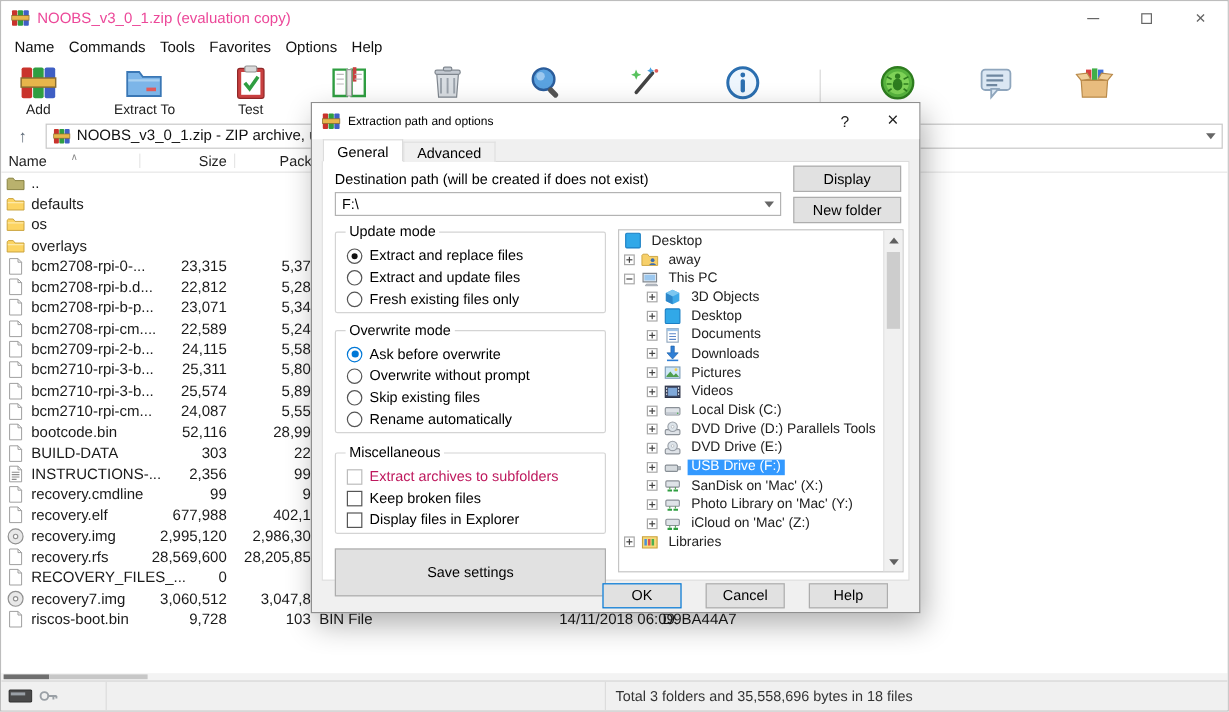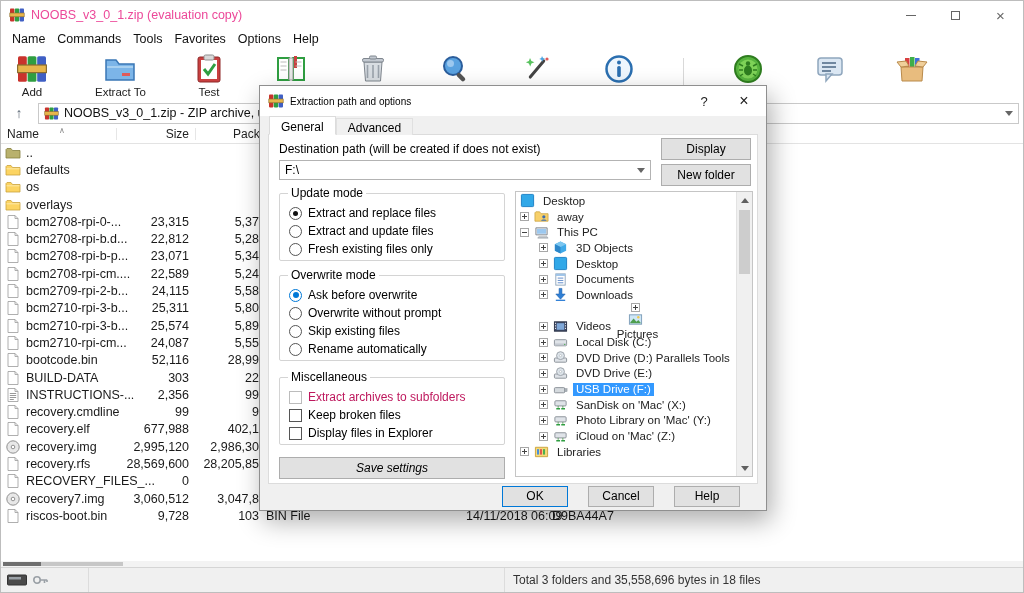--- a/index.html
+++ b/index.html
@@ -95,21 +95,21 @@
   .g-misc { top:242px; height:68px; }
   .opt-row { display:flex; align-items:center; gap:6px; height:18px; padding-left:9px; }
   .opt-row:first-of-type { margin-top:10px; }
   .radio { width:13px; height:13px; border-radius:50%; border:1px solid #555; background:#fff; position:relative; flex:none; }
   .radio.sel::after { content:""; position:absolute; left:3px; top:3px; width:5px; height:5px; border-radius:50%; background:#111; }
   .radio.focus { border:1px solid #0078d7; }
   .radio.focus::after { background:#0078d7; left:2.5px; top:2.5px; width:6px; height:6px; }
   .checkbox { width:13px; height:13px; border:1px solid #555; background:#fff; flex:none; }
   .checkbox.disabled { border-color:#bcbcbc; }
   .opt-label.disabled { color:#be185d; }
-  .btn-save { position:absolute; left:10px; top:322px; width:226px; height:22px;font-style:italic; }
+  .btn-save { position:absolute; left:10px; top:322px; width:226px; height:40px; }
 
   .treepanel { position:absolute; left:246px; top:56px; width:238px; height:286px; border:1px solid #c5c5c5; background:#fff; }
   .tree { position:absolute; left:0; top:1px; right:16px; bottom:0; overflow:hidden; }
   .tree-row { display:flex; align-items:center; height:15.7px; white-space:nowrap; font-size:12px; }
   .expander { width:9px; height:9px; border:1px solid #a8a8a8; background:#fff; flex:none; position:relative; margin-right:5px; }
   .expander::before { content:""; position:absolute; left:1px; top:3px; width:5px; height:1px; background:#444; }
   .expander.plus::after { content:""; position:absolute; left:3px; top:1px; width:1px; height:5px; background:#444; }
   .ticon2 { width:15px; height:15px; margin-right:5px; flex:none; }
   .ticon2 svg { width:100%; height:100%; display:block; }
   .tlabel { padding:0 3px; }
@@ -719,21 +719,21 @@
             <div class="tree-row" style="padding-left: 23px;">
               <span class="expander plus"></span>
               <span class="ticon2">
                 <svg viewBox="0 0 16 16">
                   <path d="M6.5 1.5 h3 v6 h3.5 L8 13 L3 7.5 h3.5 Z" fill="#2f7fd6" stroke="#1d5fa8" stroke-width="0.6"></path>
                   <rect x="3" y="13.5" width="10" height="1.4" fill="#2f7fd6"></rect>
                 </svg>
               </span>
               <span class="tlabel">Downloads</span>
             </div>
-            <div class="tree-row" style="padding-left: 23px; flex-direction: column;">
+            <div class="tree-row" style="padding-left: 23px;">
               <span class="expander plus"></span>
               <span class="ticon2">
                 <svg viewBox="0 0 16 16">
                   <rect x="1.5" y="3" width="13" height="10" fill="#cfe7f7" stroke="#7d9db8"></rect>
                   <path d="M2.5 11 L6 7 L9 10.5 L11 8.5 L13.5 11.5 L13.5 12 L2.5 12 Z" fill="#4f9e4f"></path>
                   <circle cx="11" cy="5.5" r="1.3" fill="#f2c94c"></circle>
                 </svg>
               </span>
               <span class="tlabel">Pictures</span>
             </div>

